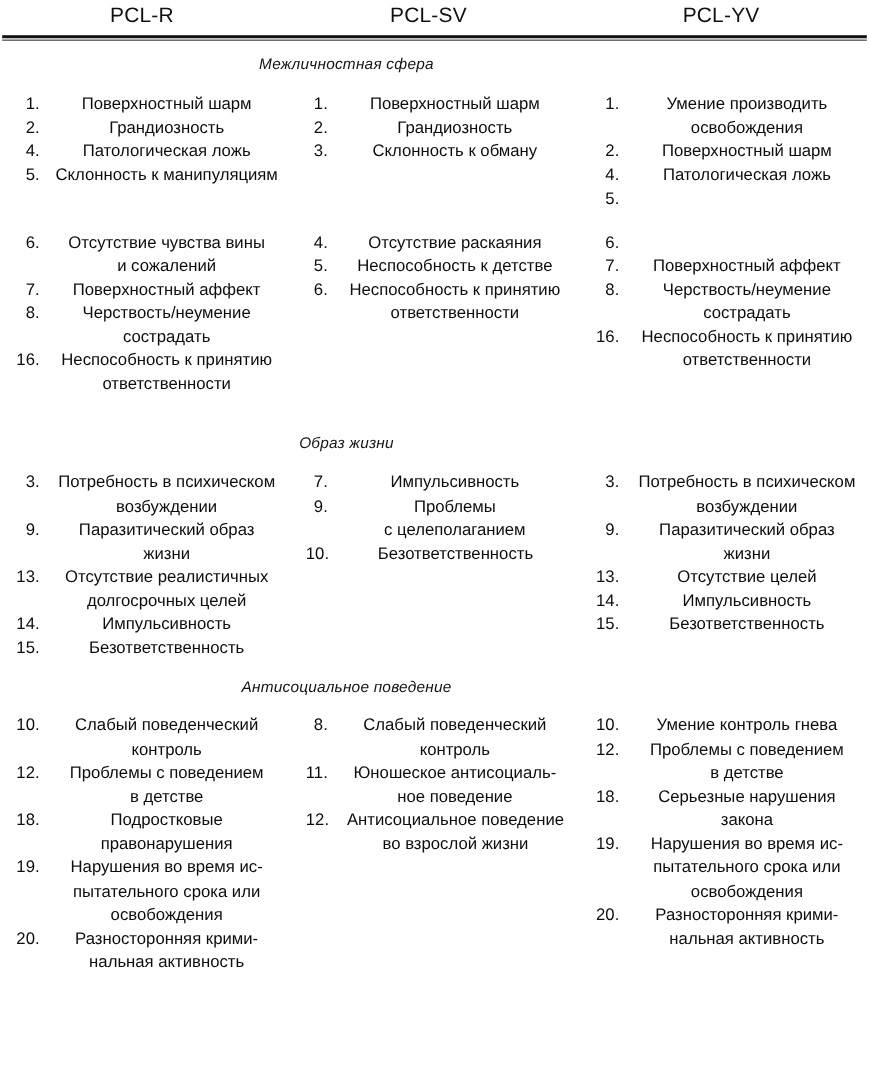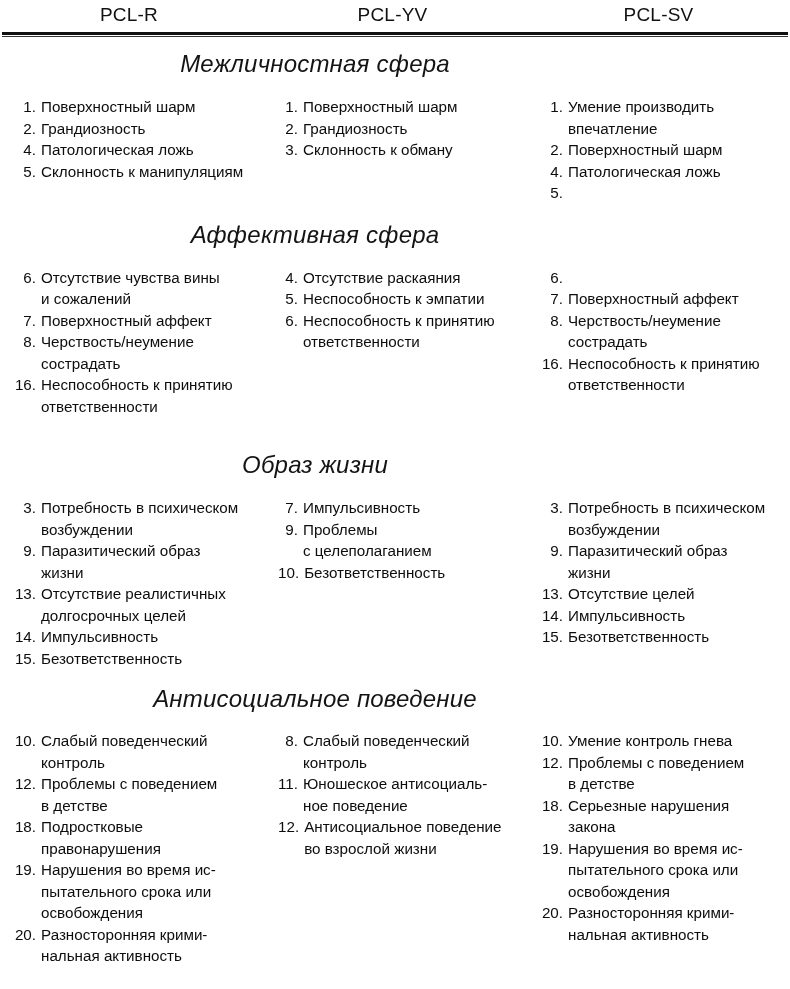--- a/index.html
+++ b/index.html
@@ -56,21 +56,21 @@
   }
   .rule .thin {
     height: 1px;
     background: #333333;
   }
 
   
   .section-title {
     text-align: center;
     font-style: italic;
-    font-size: 24px;
+    font-size: 14px;
     color: #141414;
     letter-spacing: 0.2px;
   }
   .section-title.s1 { margin-top: 13px; }
   .section-title.s2 { margin-top: 17px; }
   .section-title.s3 { margin-top: 34px; }
   .section-title.s4 { margin-top: 16px; }
 
   .columns {
     display: flex;
@@ -102,31 +102,32 @@
     padding-right: 5px;
     white-space: nowrap;
   }
   .col.a .item .num { min-width: 22px; }
   .col.b .item .num { min-width: 20px; }
   .col.c .item .num { min-width: 22px; }
 
   .item .txt {
     flex: 1 1 auto;
     white-space: pre-line;
+    text-align: center;
   }
 </style>
 </head>
 <body>
 
 <div class="page">
 
   <div class="header-row">
     <div class="header-cell c1">PCL-R</div>
+    <div class="header-cell c2">PCL-SV</div>
     <div class="header-cell c3">PCL-YV</div>
-    <div class="header-cell c2">PCL-SV</div>
   </div>
 
   <div class="rule">
     <div class="thick"></div>
     <div class="gap"></div>
     <div class="thin"></div>
   </div>
 
   <div class="section-title s1">Межличностная сфера</div>
   <div class="columns g1">
@@ -159,37 +160,36 @@
         </div>
       <div class="item">
           <span class="num">3.</span>
           <span class="txt">Склонность к обману</span>
         </div>
     </div>
     <div class="col c">
       <div class="item">
           <span class="num">1.</span>
           <span class="txt">Умение производить
-впечатление</span>
+освобождения</span>
         </div>
       <div class="item">
           <span class="num">2.</span>
           <span class="txt">Поверхностный шарм</span>
         </div>
       <div class="item">
           <span class="num">4.</span>
           <span class="txt">Патологическая ложь</span>
         </div>
       <div class="item">
           <span class="num">5.</span>
         </div>
     </div>
   </div>
 
-  <div class="section-title s2">Аффективная сфера</div>
   <div class="columns g2">
     <div class="col a">
       <div class="item">
           <span class="num">6.</span>
           <span class="txt">Отсутствие чувства вины
 и сожалений</span>
         </div>
       <div class="item">
           <span class="num">7.</span>
           <span class="txt">Поверхностный аффект</span>
@@ -205,21 +205,21 @@
 ответственности</span>
         </div>
     </div>
     <div class="col b">
       <div class="item">
           <span class="num">4.</span>
           <span class="txt">Отсутствие раскаяния</span>
         </div>
       <div class="item">
           <span class="num">5.</span>
-          <span class="txt">Неспособность к эмпатии</span>
+          <span class="txt">Неспособность к детстве</span>
         </div>
       <div class="item">
           <span class="num">6.</span>
           <span class="txt">Неспособность к принятию
 ответственности</span>
         </div>
     </div>
     <div class="col c">
       <div class="item">
           <span class="num">6.</span>

